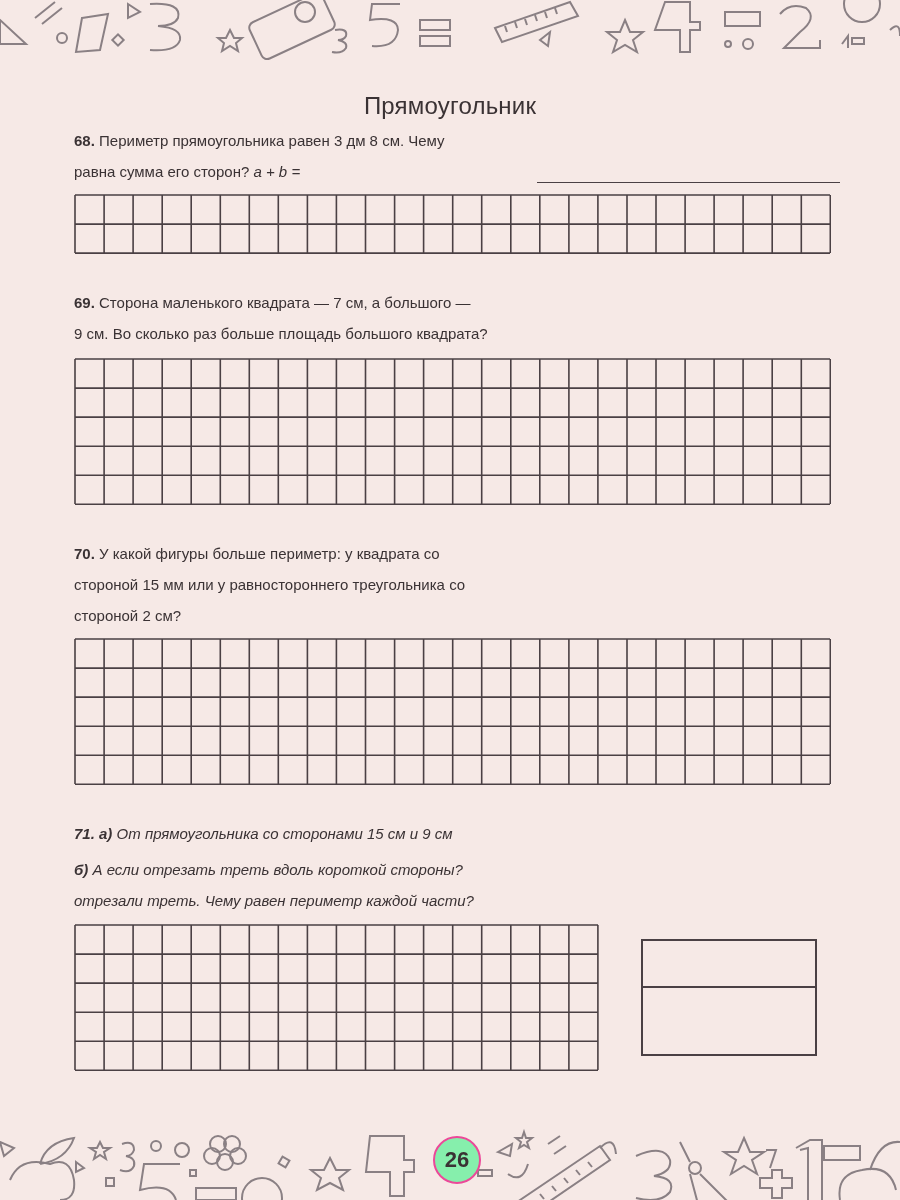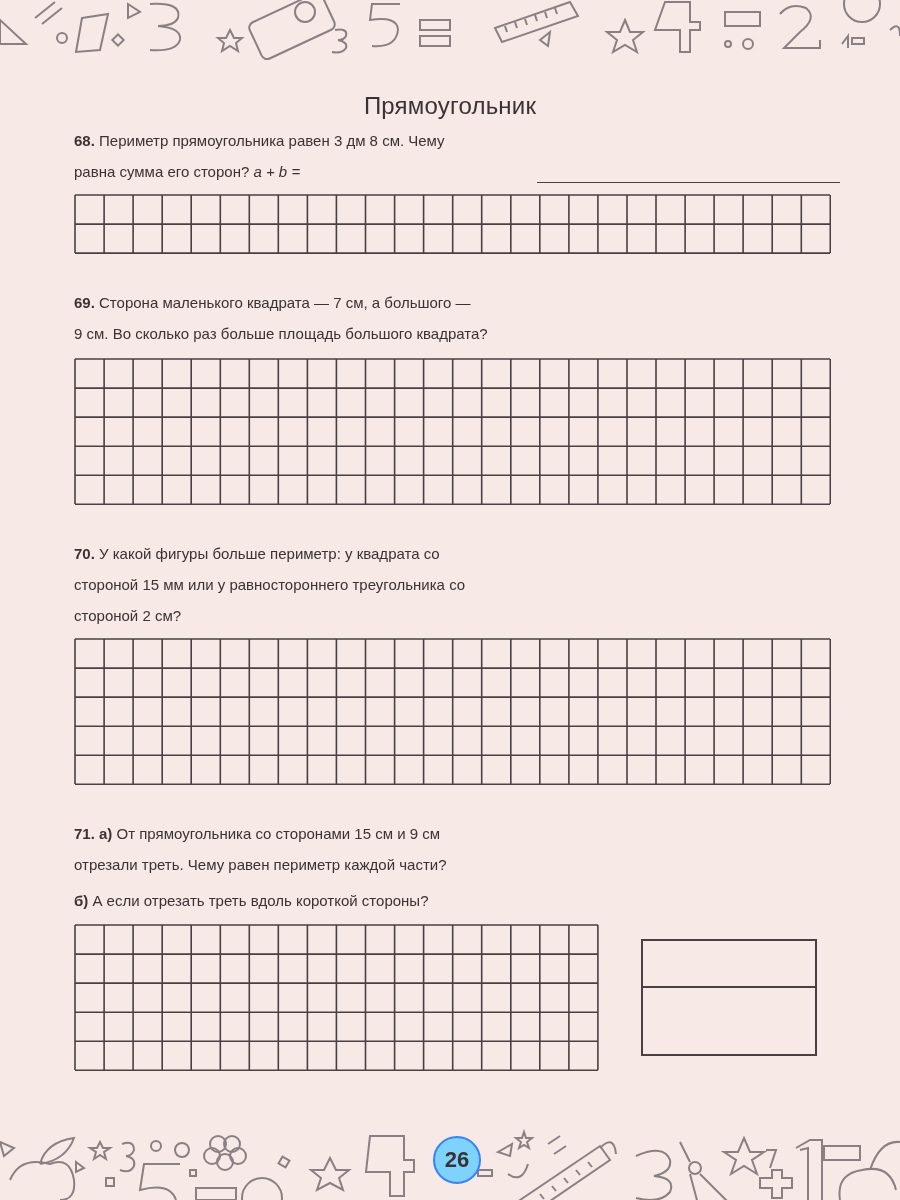--- a/index.html
+++ b/index.html
@@ -22,23 +22,23 @@
   .line { display: block; }
   .answer-line {
     position: absolute; height: 0; border-top: 1.5px solid #4a4044;
   }
   .grid { position: absolute; }
   .grid svg { display: block; }
   .rect-fig { position: absolute; border: 2px solid #4a4044; box-sizing: border-box; }
   .rect-fig .divider { position: absolute; left: 0; right: 0; border-top: 2px solid #4a4044; }
   .page-num {
     position: absolute; left: 433px; top: 1136px; width: 48px; height: 48px;
-    border: 2px solid #3b82f6; border-radius: 50%; box-sizing: border-box;
+    border: 2px solid #ec4899; border-radius: 50%; box-sizing: border-box;
     display: flex; align-items: center; justify-content: center;
-    font-weight: bold; font-size: 22px; color: #3a3234; background: #7dd3fc; text-align: right;
+    font-weight: bold; font-size: 22px; color: #3a3234; background: #86efac; text-align: right;
   }
 </style>
 </head>
 <body>
 
 <div class="deco" style="top:0;height:62px;">
   <svg width="900" height="62" viewBox="0 0 900 62" fill="none" stroke="#8a8084" stroke-width="2">
     <g>
         <path d="M0 20 L26 44 L0 44 Z"></path>
       </g>
@@ -122,24 +122,24 @@
   <span class="line"><span class="num">70.</span> <span>У какой фигуры больше периметр: у квадрата со</span></span>
   <span class="line">стороной 15 мм или у равностороннего треугольника со</span>
   <span class="line">стороной 2 см?</span>
 </div>
 <div class="grid" id="grid-70" style="left:74px;top:638px;">
     <svg width="757" height="147">
       <path d="M1.0 1 L1.0 146 M30.1 1 L30.1 146 M59.1 1 L59.1 146 M88.2 1 L88.2 146 M117.2 1 L117.2 146 M146.3 1 L146.3 146 M175.3 1 L175.3 146 M204.3 1 L204.3 146 M233.4 1 L233.4 146 M262.4 1 L262.4 146 M291.5 1 L291.5 146 M320.6 1 L320.6 146 M349.6 1 L349.6 146 M378.7 1 L378.7 146 M407.7 1 L407.7 146 M436.8 1 L436.8 146 M465.8 1 L465.8 146 M494.9 1 L494.9 146 M523.9 1 L523.9 146 M553.0 1 L553.0 146 M582.0 1 L582.0 146 M611.1 1 L611.1 146 M640.1 1 L640.1 146 M669.1 1 L669.1 146 M698.2 1 L698.2 146 M727.3 1 L727.3 146 M756.3 1 L756.3 146 M1 1.0 L756 1.0 M1 30.1 L756 30.1 M1 59.1 L756 59.1 M1 88.2 L756 88.2 M1 117.2 L756 117.2 M1 146.3 L756 146.3 " stroke="#4a4044" stroke-width="1.6" fill="none"></path>
     </svg>
   </div>
 
-<div class="task" style="top:818px;">
+<div class="task" style="top:818px;font-style:italic;">
   <span class="line"><span class="num">71.</span> <span class="sub">а)</span> <span>От прямоугольника со сторонами 15 см и 9 см</span></span>
+  <span class="line" style="margin-top:5px;"><span class="sub">б)</span> <span>А если отрезать треть вдоль короткой стороны?</span></span>
   <span class="line">отрезали треть. Чему равен периметр каждой части?</span>
-  <span class="line" style="margin-top:5px;"><span class="sub">б)</span> <span>А если отрезать треть вдоль короткой стороны?</span></span>
 </div>
 <div class="grid" id="grid-71" style="left:74px;top:924px;">
     <svg width="525" height="147">
       <path d="M1.0 1 L1.0 146 M30.1 1 L30.1 146 M59.1 1 L59.1 146 M88.2 1 L88.2 146 M117.2 1 L117.2 146 M146.3 1 L146.3 146 M175.3 1 L175.3 146 M204.3 1 L204.3 146 M233.4 1 L233.4 146 M262.4 1 L262.4 146 M291.5 1 L291.5 146 M320.6 1 L320.6 146 M349.6 1 L349.6 146 M378.7 1 L378.7 146 M407.7 1 L407.7 146 M436.8 1 L436.8 146 M465.8 1 L465.8 146 M494.9 1 L494.9 146 M523.9 1 L523.9 146 M1 1.0 L524 1.0 M1 30.1 L524 30.1 M1 59.1 L524 59.1 M1 88.2 L524 88.2 M1 117.2 L524 117.2 M1 146.3 L524 146.3 " stroke="#4a4044" stroke-width="1.6" fill="none"></path>
     </svg>
   </div>
 <div class="rect-fig" style="left:641px;top:939px;width:176px;height:117px;">
   <div class="divider" style="top:45px;"></div>
 </div>
 

